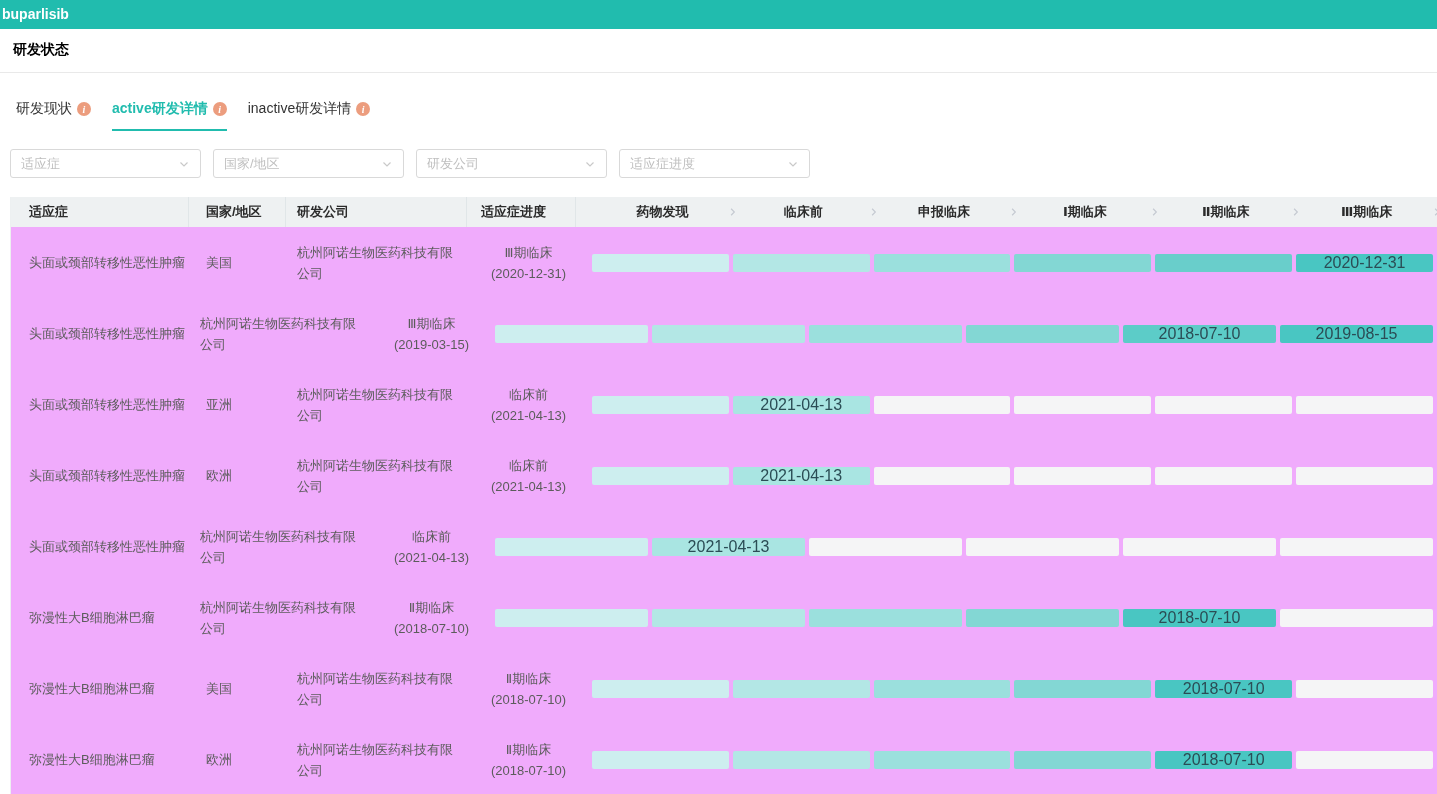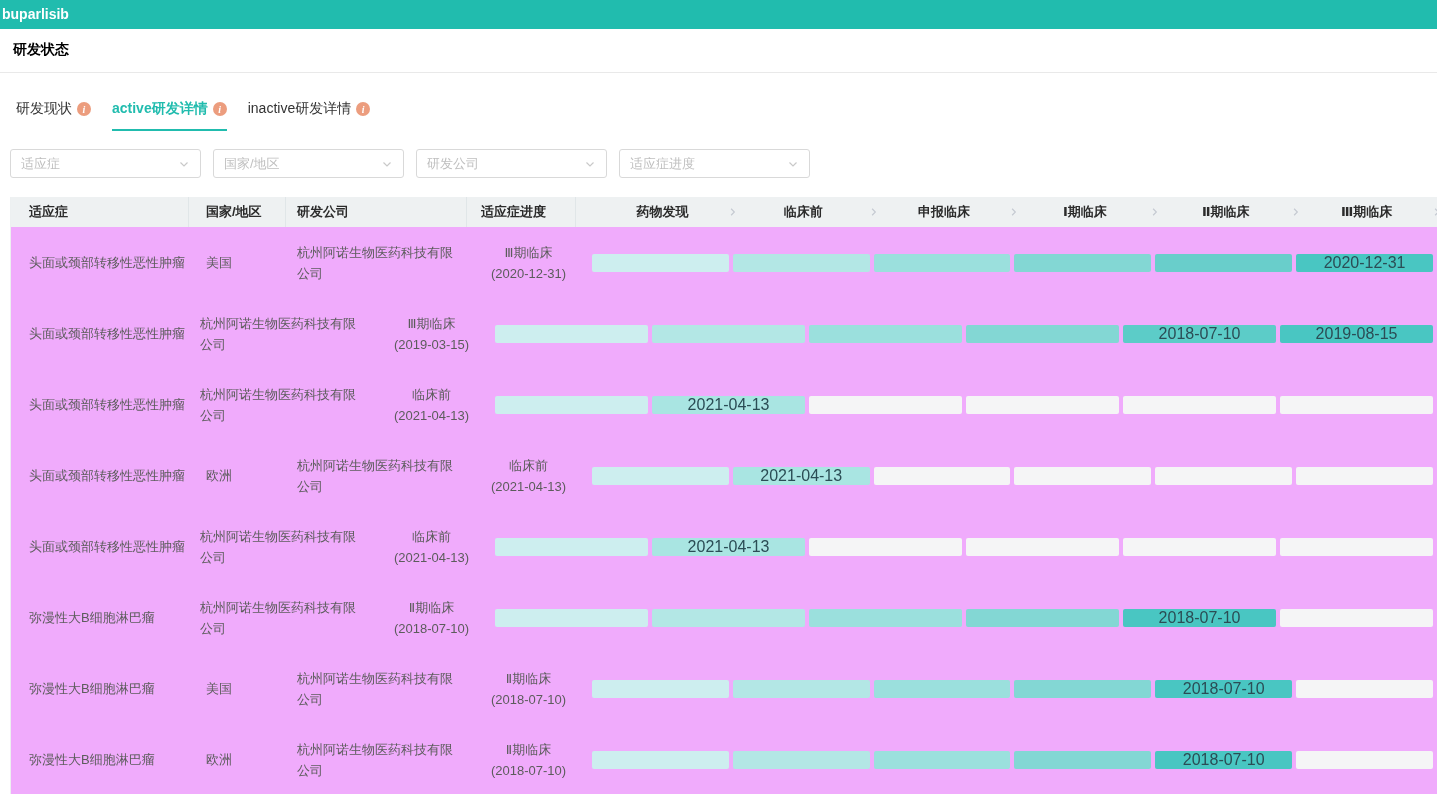--- a/index.html
+++ b/index.html
@@ -208,20 +208,23 @@
           <div class="bar-cell">
             <div class="bar" style="background: rgb(73, 198, 194); color: rgb(43, 77, 85);">2019-08-15</div>
           </div>
         </div>
   </div>
 
   <div class="trow">
     <div class="cell c-indication">
           <span>头面或颈部转移性恶性肿瘤</span>
         </div>
+    <div class="cell c-region">
+          <span>亚洲</span>
+        </div>
     <div class="cell c-company">
           <span>杭州阿诺生物医药科技有限公司</span>
         </div>
     <div class="cell c-progress">
       <div>临床前</div>
       <div>(2021-04-13)</div>
     </div>
     <div class="stage-area">
           <div class="bar-cell">
             <div class="bar" style="background: rgb(205, 238, 239); color: rgb(43, 77, 85);"></div>

